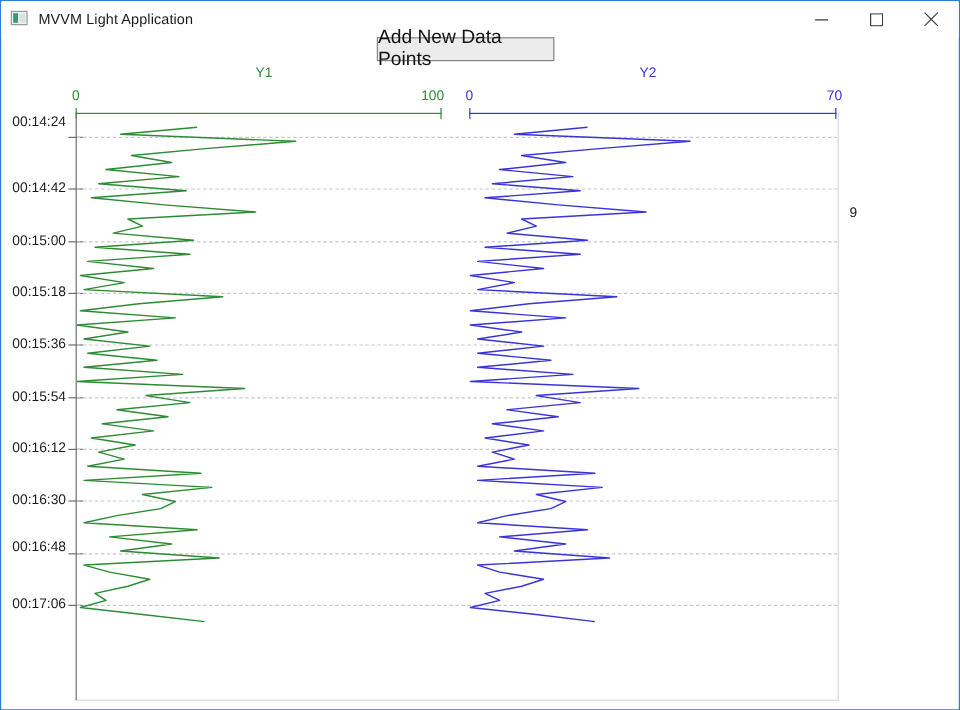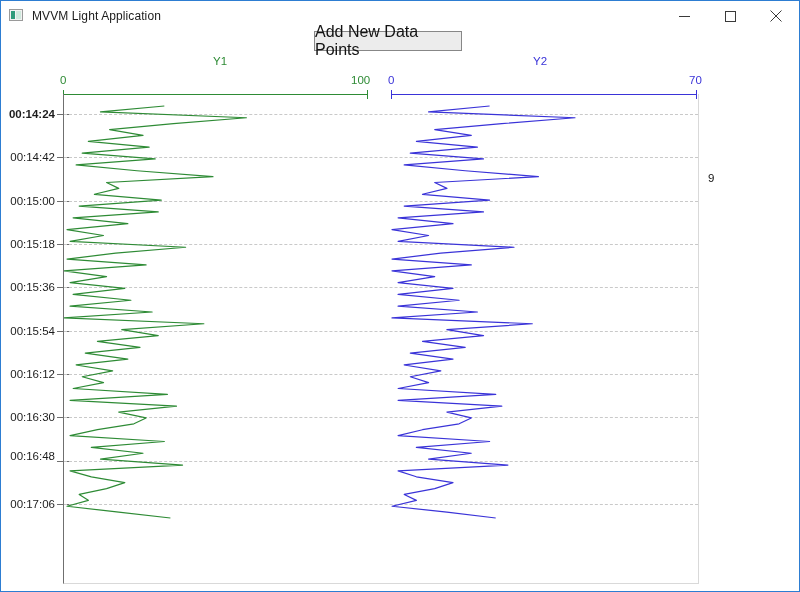--- a/index.html
+++ b/index.html
@@ -255,21 +255,21 @@
     <div class="axis-cap y1-color" style="left:366px; top:37px;"></div>
 
     <div class="axis-title y2-color" style="left:532px; top:2px;">Y2</div>
     <div class="axis-tick-label y2-color" style="left:387px; top:21px;">0</div>
     <div class="axis-tick-label y2-color" style="left:688px; top:21px;">70</div>
     <div class="axis-line y2-color" style="left:390px; top:41px; width:306px;"></div>
     <div class="axis-cap y2-color" style="left:390px; top:37px;"></div>
     <div class="axis-cap y2-color" style="left:695px; top:37px;"></div>
 
     <div class="ylabels" id="ylabels">
-        <div class="ytick-text" style="top: 20px; font-weight: bold;">00:14:24</div>
+        <div class="ytick-text" style="top: 8px;">00:14:24</div>
         <div class="ytick-mark" style="top: 20px;"></div>
         <div class="ytick-text" style="top: 63.35px;">00:14:42</div>
         <div class="ytick-mark" style="top: 63.35px;"></div>
         <div class="ytick-text" style="top: 106.7px;">00:15:00</div>
         <div class="ytick-mark" style="top: 106.7px;"></div>
         <div class="ytick-text" style="top: 150.05px; text-align: center;">00:15:18</div>
         <div class="ytick-mark" style="top: 150.05px;"></div>
         <div class="ytick-text" style="top: 193.4px;">00:15:36</div>
         <div class="ytick-mark" style="top: 193.4px;"></div>
         <div class="ytick-text" style="top: 236.75px;">00:15:54</div>

